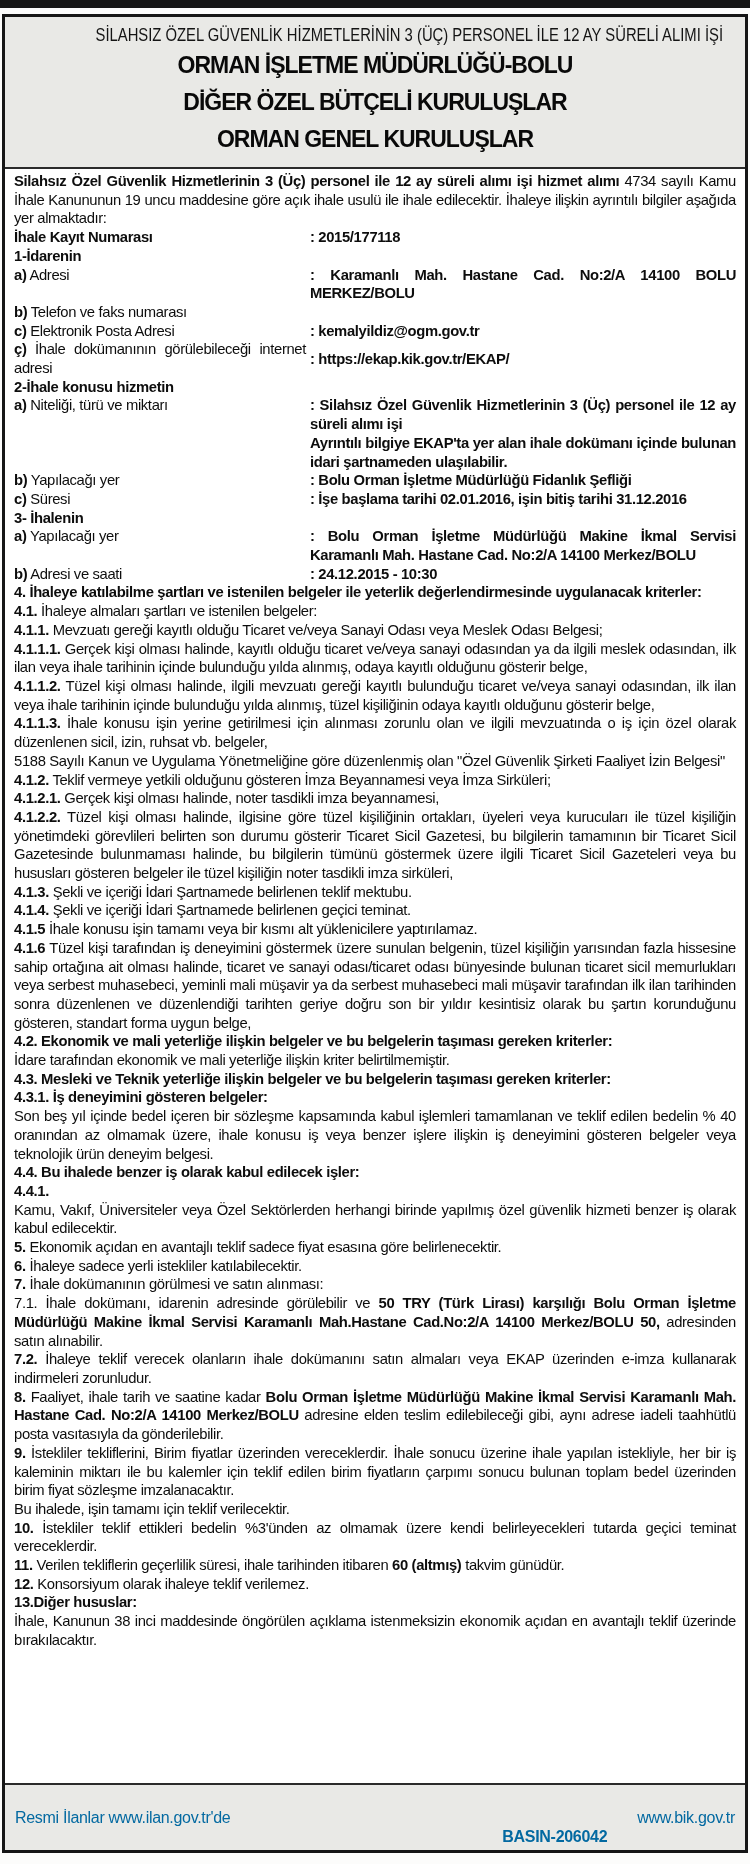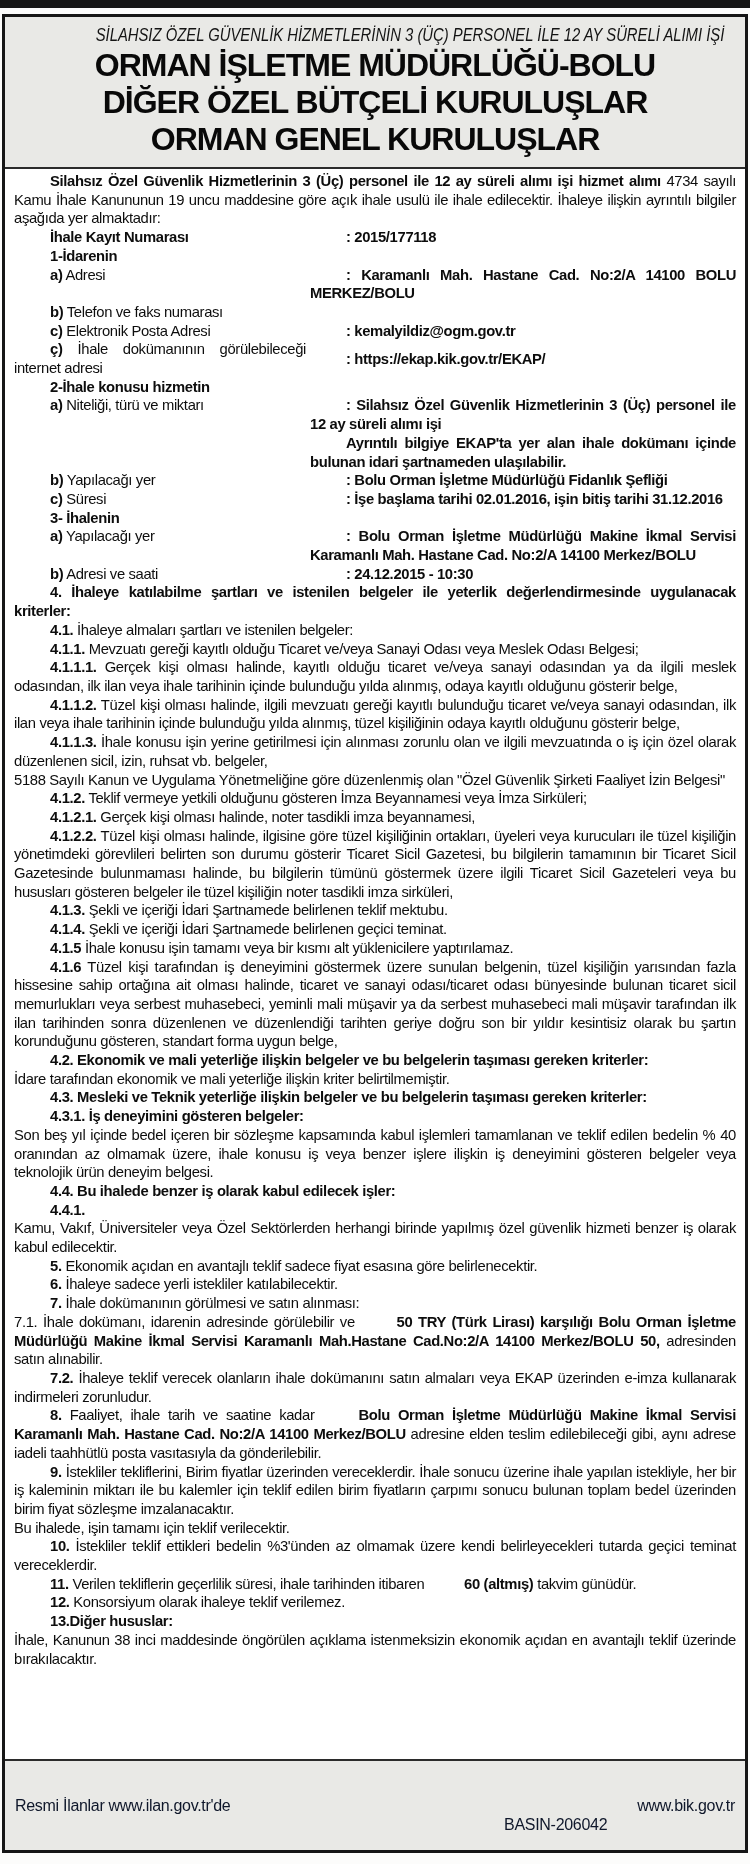--- a/index.html
+++ b/index.html
@@ -12,47 +12,47 @@
   .doc {
     position:absolute; top:14px; left:2px; width:746px; height:1839px;
     border:3px solid #161616; background:#ffffff;
     display:flex; flex-direction:column;
   }
   
   .hdr {
     background:#e9e9e6; border-bottom:2px solid #2b2b2b;
     text-align:center; padding:5px 2px 9px; flex:0 0 auto;
   }
-  .eyebrow-wrap { height:25px; line-height:25px; overflow:visible;font-style:italic; }
+  .eyebrow-wrap { height:25px; line-height:25px; overflow:visible; }
   .eyebrow {
     display:inline-block; white-space:nowrap; font-size:19px; color:#141414;
     transform:scaleX(0.78); transform-origin:50% 50%;
   }
-  .title { font-weight:700; font-size:32px; line-height:37px; letter-spacing:-1px; color:#090909; }
+  .title { font-weight:700; font-size:23px; line-height:37px; letter-spacing:-1px; color:#090909; }
   
   .bdy {
     flex:1 1 auto; overflow:hidden; padding:3px 9px 0;
     font-size:14.8px; line-height:18.7px; letter-spacing:-0.35px;
     text-align:justify;
   }
   .para { text-align:justify; }
-  .b { font-weight:700;margin-left:36px; }
+  .b { font-weight:700; }
   .field-row { display:flex; }
   .field-row.v-end { align-items:center; }
   .field-label { flex:0 0 296px; width:296px; padding-right:4px; }
   .field-value { flex:1 1 auto; min-width:0; }
   .vline { text-align:justify; }
   
   .ftr {
     flex:0 0 29px; background:#e9e9e6; border-top:2px solid #2b2b2b;
-    display:flex; align-items:center; padding:16px 10px;
-    font-size:16px; letter-spacing:-0.3px; color:#0f172a;
+    display:flex; align-items:center; padding:4px 10px;
+    font-size:16px; letter-spacing:-0.3px; color:#0369a1;
   }
   .ftr-left { flex:1 1 auto; }
-  .ftr-press { font-weight:400; margin-right:30px;margin-top:39px; }
+  .ftr-press { font-weight:700; margin-right:30px;margin-top:39px; }
 </style>
 </head>
 <body>
 
 <div class="top-rule"></div>
 
 <div class="doc">
 
   <header class="hdr">
     <div class="eyebrow-wrap">

